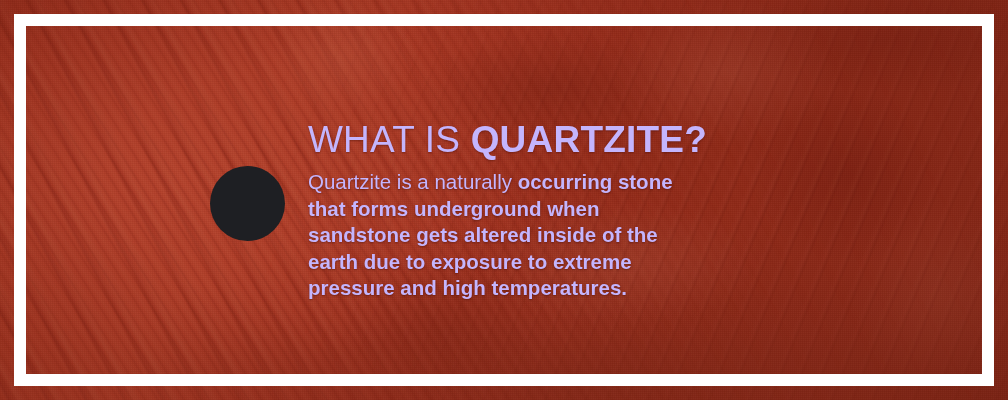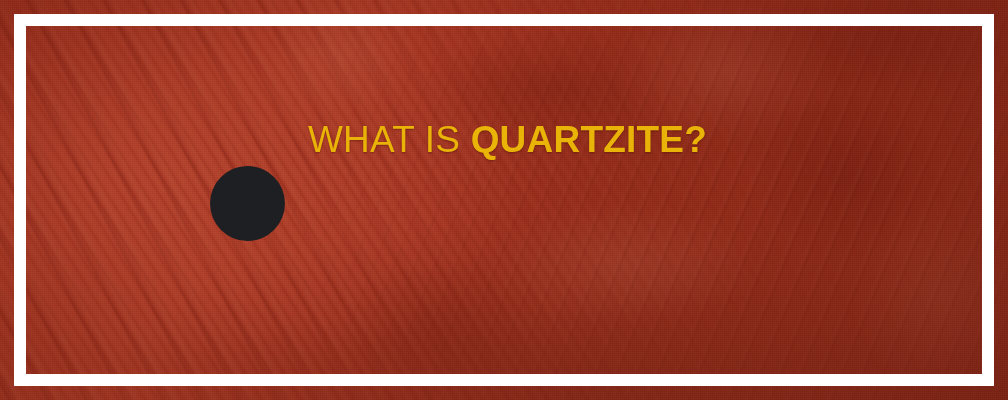--- a/index.html
+++ b/index.html
@@ -129,21 +129,21 @@
     background: #1e1f23;
   }
 
   
   .content {
     position: absolute;
     left: 308px;
     top: 120px;
     width: 392px;
     text-align: left;
-    color: #eab308;
+    color: #c4b5fd;
   }
 
   .headline {
     font-size: 37px;
     line-height: 40px;
     letter-spacing: .2px;
     margin: 0 0 9px 0;
     white-space: nowrap;
     text-shadow: 0 1px 2px rgba(70,14,6,.45);
   }
@@ -177,15 +177,16 @@
   <div class="tex tex-swirl"></div>
   <div class="tex tex-grain"></div>
   <div class="tex tex-vignette"></div>
 
   <div class="frame"></div>
 
   <div class="circle"></div>
 
   <div class="content">
     <h1 class="headline"><span class="thin">WHAT IS </span><span class="bold">QUARTZITE?</span></h1>
+    <p class="body-copy"><span>Quartzite is a naturally </span><span class="b">occurring stone that forms underground when sandstone gets altered inside of the earth due to exposure to extreme pressure and high temperatures.</span></p>
   </div>
 
 </div>
 
 </body></html>

